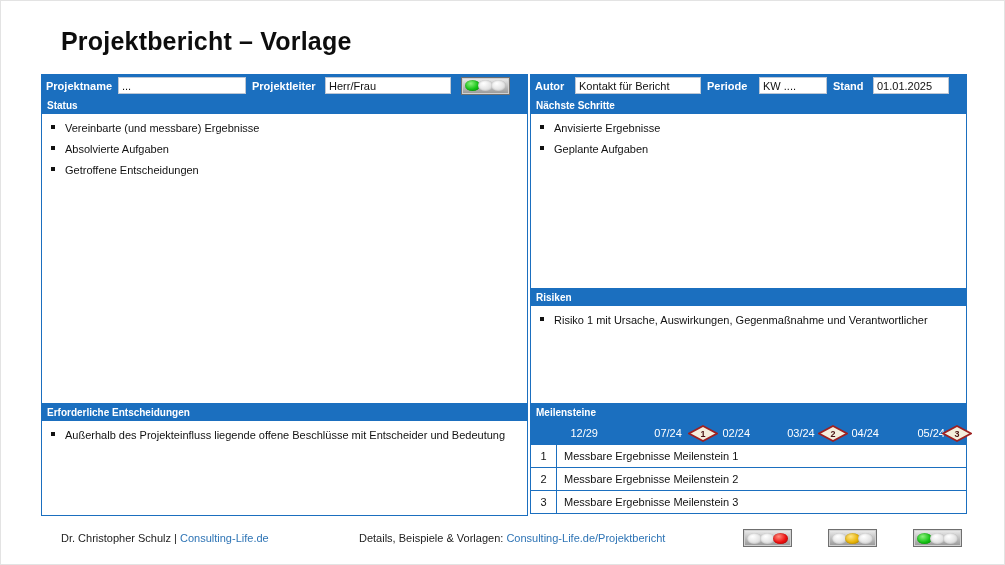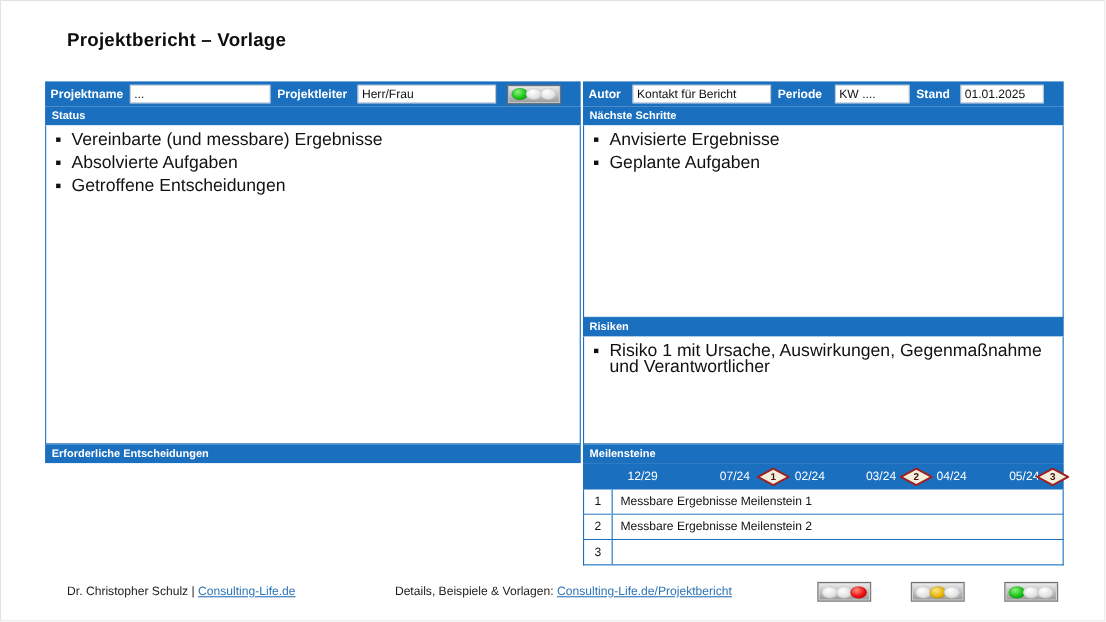--- a/index.html
+++ b/index.html
@@ -1,21 +1,21 @@
 <!DOCTYPE html>
 <html><head>
 <meta charset="utf-8">
 <style>
   * { margin:0; padding:0; box-sizing:border-box; }
   html,body { background:#fff; }
   body { font-family:"Liberation Sans", sans-serif; }
   .page { position:relative; width:1005px; height:565px; background:#ffffff;
           border:1px solid #e3e3e3; overflow:hidden; }
 
-  .title { position:absolute; left:60px; top:26px; font-size:17px; font-weight:bold;
+  .title { position:absolute; left:60px; top:26px; font-size:25px; font-weight:bold;
            color:#0d0d0d; letter-spacing:.2px; }
 
   
   .hdr-row { position:absolute; left:40px; top:73px; width:926px; height:23px; display:flex; }
   .hdr-left  { width:487px; background:#1B6FBF; display:flex; align-items:center; padding-left:5px; }
   .hdr-gap   { width:2px; background:#fff; }
   .hdr-right { flex:1; background:#1B6FBF; display:flex; align-items:center; padding-left:5px; }
   .hlabel { color:#fff; font-weight:bold; font-size:11px; white-space:nowrap; }
   .hinput { height:17px; border:none; box-shadow:inset 0 0 0 1px rgba(110,130,160,.45);
             background:#fff; font-family:"Liberation Sans",sans-serif; font-size:11px;
@@ -41,39 +41,39 @@
 
   
   .col-left  { position:absolute; left:40px;  top:96px; width:487px; }
   .col-right { position:absolute; left:529px; top:96px; width:437px; }
   .sec-hdr { height:17px; line-height:17px; background:#1B6FBF; color:#fff;
              font-weight:bold; font-size:10px; padding-left:6px; }
   .sec-body { background:#fff; border:1px solid #1B6FBF; border-top:none; padding-top:7px; }
   .h-status{height:290px} .h-ent{height:95px} .h-ns{height:175px} .h-risk{height:98px}
 
   .bitem { position:relative; padding:0 10px 0 23px; margin-bottom:7px;
-           font-size:16px; color:#111; line-height:14px; }
+           font-size:11px; color:#111; line-height:14px; }
   .bsq { position:absolute; left:9px; top:4px; width:4px; height:4px; background:#111; }
 
   
   .timeline { position:relative; height:24px; background:#1B6FBF; overflow:visible; }
   .tl-month { position:absolute; top:0; height:24px; line-height:24px; color:#fff;
               font-size:11px; transform:translateX(-50%); white-space:nowrap; }
   .diamond { position:absolute; top:4px; transform:translateX(-50%); display:block; }
   .ms-row { display:flex; height:23px; border:1px solid #1B6FBF; border-top:none; background:#fff; }
   .ms-num { width:26px; border-right:1px solid #1B6FBF; text-align:center;
             line-height:22px; font-size:11px; color:#111; }
   .ms-text { flex:1; padding-left:7px; line-height:22px; font-size:11px; color:#111;
              white-space:nowrap; overflow:hidden; }
 
   
   .f-text { position:absolute; top:531px; font-size:11px; color:#222; white-space:nowrap; }
   .f-author  { left:60px; }
   .f-details { left:358px; }
-  a.link { color:#2E74B5; text-decoration:underline; cursor:pointer;margin-top:20px; }
+  a.link { color:#2E74B5; cursor:pointer;margin-top:20px; }
   .tl-red    { position:absolute; left:742px; top:528px; }
   .tl-yellow { position:absolute; left:827px; top:528px; }
   .tl-green  { position:absolute; left:912px; top:528px; }
 </style>
 </head>
 <body>
 
 <div class="page">
 
   <div class="title">Projektbericht – Vorlage</div>
@@ -102,20 +102,23 @@
   </div>
 
   <div class="col-left">
     <div class="sec-hdr">Status</div>
     <div class="sec-body h-status">
       <div class="bitem"><span class="bsq"></span><span>Vereinbarte (und messbare) Ergebnisse</span></div>
       <div class="bitem"><span class="bsq"></span><span>Absolvierte Aufgaben</span></div>
       <div class="bitem"><span class="bsq"></span><span>Getroffene Entscheidungen</span></div>
     </div>
     <div class="sec-hdr">Erforderliche Entscheidungen</div>
+    <div class="sec-body h-ent">
+      <div class="bitem"><span class="bsq"></span><span>Außerhalb des Projekteinfluss liegende offene Beschlüsse mit Entscheider und Bedeutung</span></div>
+    </div>
   </div>
 
   <div class="col-right">
     <div class="sec-hdr">Nächste Schritte</div>
     <div class="sec-body h-ns">
       <div class="bitem"><span class="bsq"></span><span>Anvisierte Ergebnisse</span></div>
       <div class="bitem"><span class="bsq"></span><span>Geplante Aufgaben</span></div>
     </div>
     <div class="sec-hdr">Risiken</div>
     <div class="sec-body h-risk">
@@ -147,20 +150,21 @@
     <div class="ms-row">
       <div class="ms-num">1</div>
       <div class="ms-text">Messbare Ergebnisse Meilenstein 1</div>
     </div>
     <div class="ms-row">
       <div class="ms-num">2</div>
       <div class="ms-text">Messbare Ergebnisse Meilenstein 2</div>
     </div>
     <div class="ms-row">
       <div class="ms-num">3</div>
+      <div class="ms-text">Messbare Ergebnisse Meilenstein 3</div>
     </div>
   </div>
 
   <div class="f-text f-author">
     <span>Dr. Christopher Schulz | </span><a class="link">Consulting-Life.de</a>
   </div>
   <div class="f-text f-details">
     <span>Details, Beispiele &amp; Vorlagen: </span><a class="link">Consulting-Life.de/Projektbericht</a>
   </div>
 

